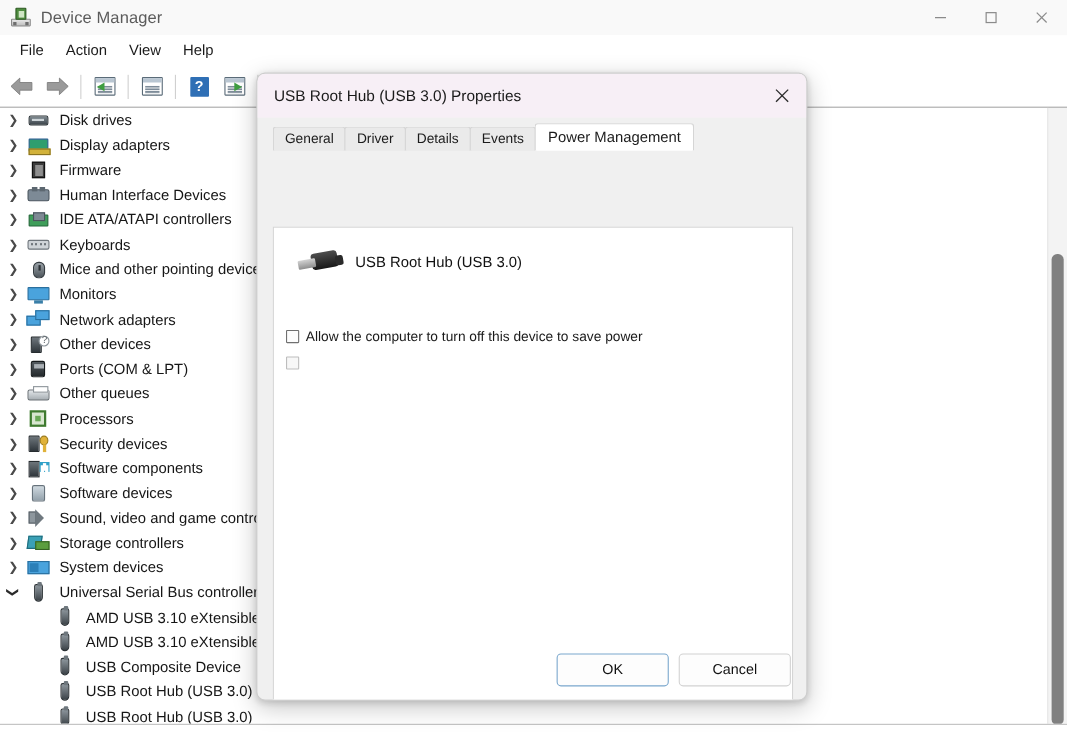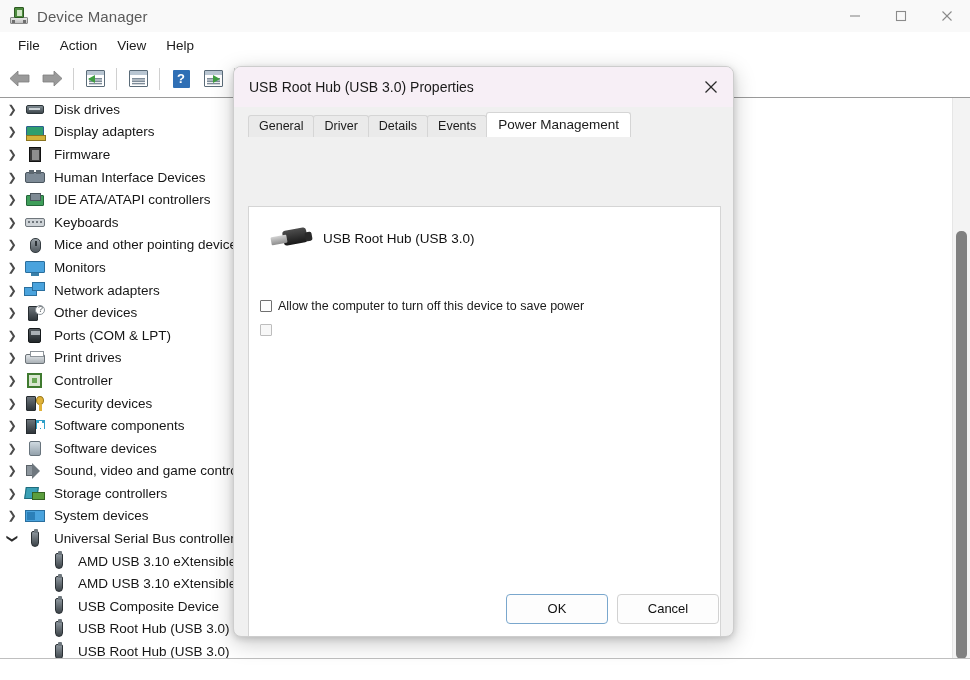--- a/index.html
+++ b/index.html
@@ -532,28 +532,28 @@
         <div class="ticon">
           <div class="ic i-port"></div>
         </div>
         <div class="tlabel">Ports (COM &amp; LPT)</div>
       </div>
       <div class="trow">
         <div class="chev">❯</div>
         <div class="ticon">
           <div class="ic i-print"></div>
         </div>
-        <div class="tlabel">Print drives</div>
+        <div class="tlabel">Other queues</div>
       </div>
       <div class="trow">
         <div class="chev">❯</div>
         <div class="ticon">
           <div class="ic i-proc"></div>
         </div>
-        <div class="tlabel">Controller</div>
+        <div class="tlabel">Processors</div>
       </div>
       <div class="trow">
         <div class="chev">❯</div>
         <div class="ticon">
           <div class="ic i-sec"></div>
           <div class="ic i-seck"></div>
         </div>
         <div class="tlabel">Security devices</div>
       </div>
       <div class="trow">

